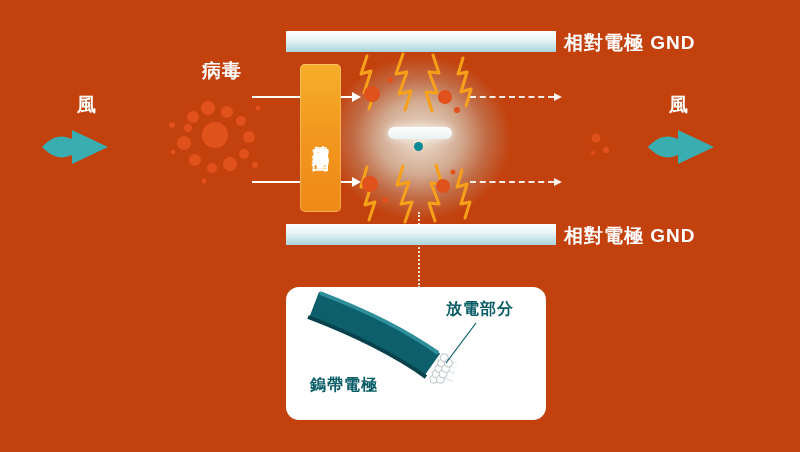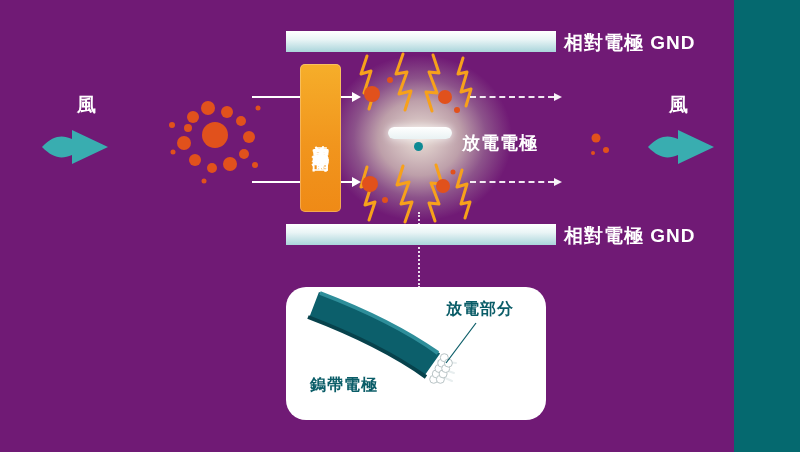--- a/index.html
+++ b/index.html
@@ -1,18 +1,18 @@
 <!DOCTYPE html>
 <html><head>
 <meta charset="utf-8">
 <style>
   html,body{margin:0;padding:0;background:#05696f;}
   .stage{
-    position:relative;width:734px;height:452px;overflow:hidden;
-    background:#701a75;
+    position:relative;width:800px;height:452px;overflow:hidden;
+    background:#c2410c;
     font-family:"Liberation Sans","DejaVu Sans",sans-serif;
   }
   .abs{position:absolute;}
   .txt{position:absolute;color:#ffffff;font-size:19px;font-weight:600;letter-spacing:1px;white-space:nowrap;}
 
   
   .glow{
     left:328px;top:55px;width:184px;height:166px;border-radius:50%;
     background:radial-gradient(closest-side,
       rgba(240,233,219,0.95) 0%,
@@ -94,21 +94,21 @@
   
   .virus-label{left:192px;top:58px;width:60px;text-align:center;}
   .virus-cluster{left:160px;top:95px;width:110px;height:90px;}
   .residual-dots{left:585px;top:130px;width:32px;height:32px;}
 
   
   .lightning{left:345px;top:52px;width:150px;height:172px;}
 
   
   .inset{
-    left:286px;top:287px;width:260px;height:133px;border-radius:20px;
+    left:286px;top:287px;width:260px;height:133px;border-radius:13px;
     background:#ffffff;
   }
   .inset-svg{left:0;top:0;width:260px;height:133px;}
   .inset-label{position:absolute;color:#0b5d68;font-size:16px;font-weight:700;letter-spacing:1px;white-space:nowrap;}
   .inset-label.part{left:160px;top:12px;}
   .inset-label.tungsten{left:24px;top:88px;}
 </style>
 </head>
 <body>
 
@@ -151,22 +151,22 @@
 
   <div class="abs field-box">
     <span>放電電場空間</span>
   </div>
 
   <div class="abs dash-arrow dash-top"></div>
   <div class="abs dash-arrow dash-bottom"></div>
 
   <div class="abs d-electrode"></div>
   <div class="abs d-dot"></div>
-  <div class="txt d-label">放電電極</div>
-
+
+  <div class="txt virus-label">病毒</div>
   <svg class="abs virus-cluster" viewBox="0 0 110 90">
     <g fill="#e1511c">
       <circle cx="55" cy="40" r="13"></circle>
       <circle cx="33" cy="22" r="6"></circle>
       <circle cx="48" cy="13" r="7"></circle>
       <circle cx="67" cy="17" r="6"></circle>
       <circle cx="81" cy="26" r="5"></circle>
       <circle cx="89" cy="42" r="6"></circle>
       <circle cx="84" cy="59" r="5"></circle>
       <circle cx="70" cy="69" r="7"></circle>

